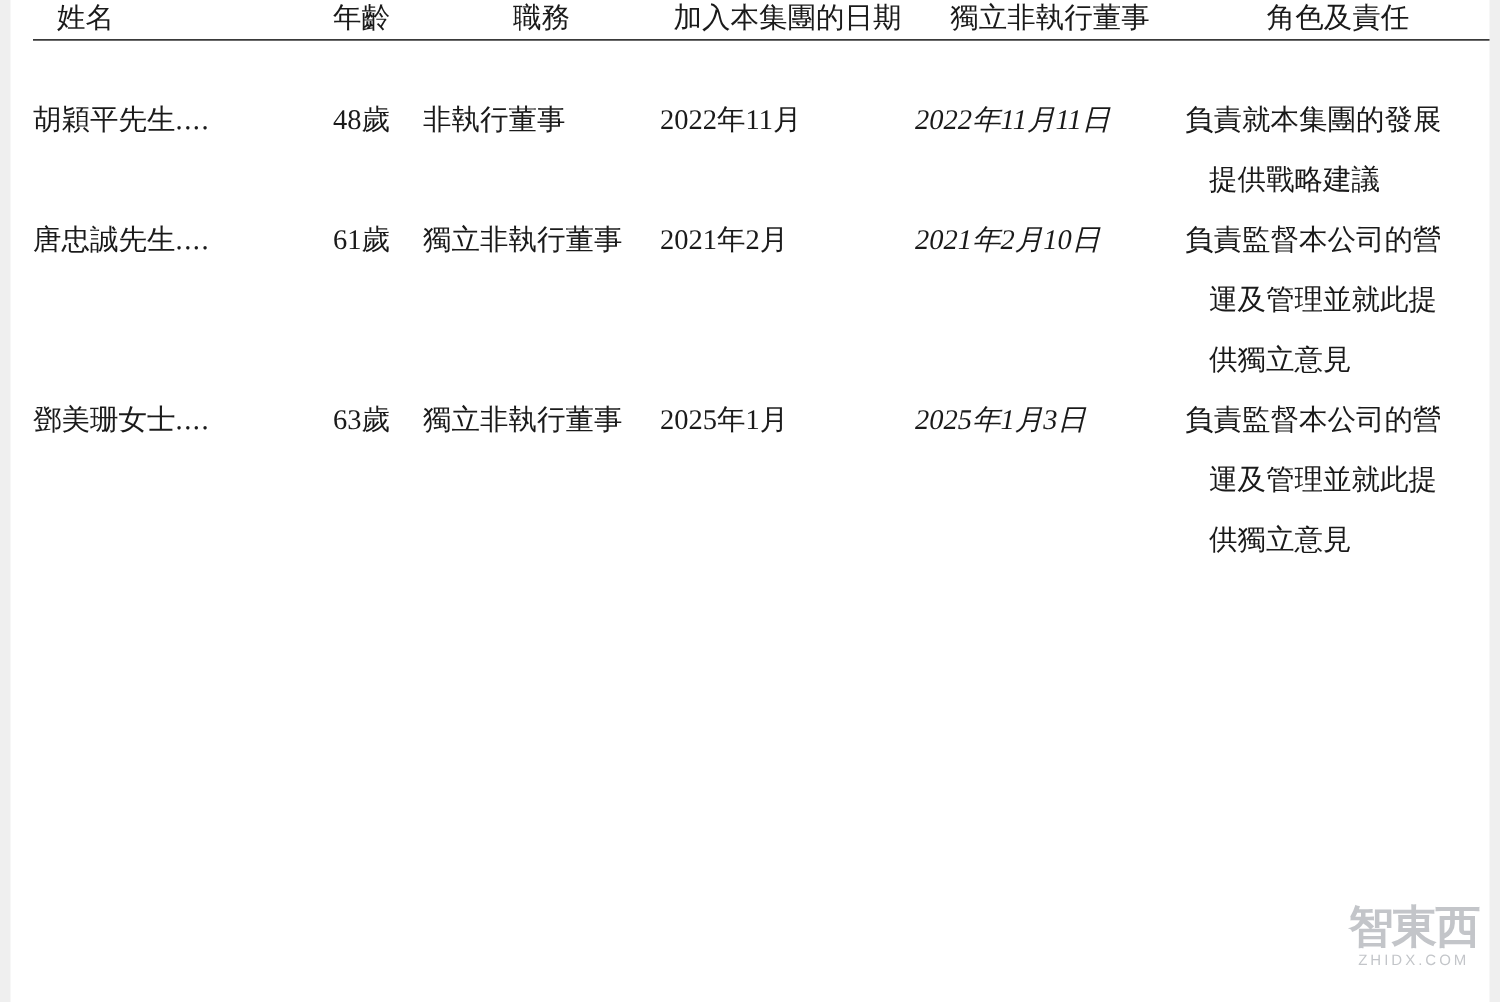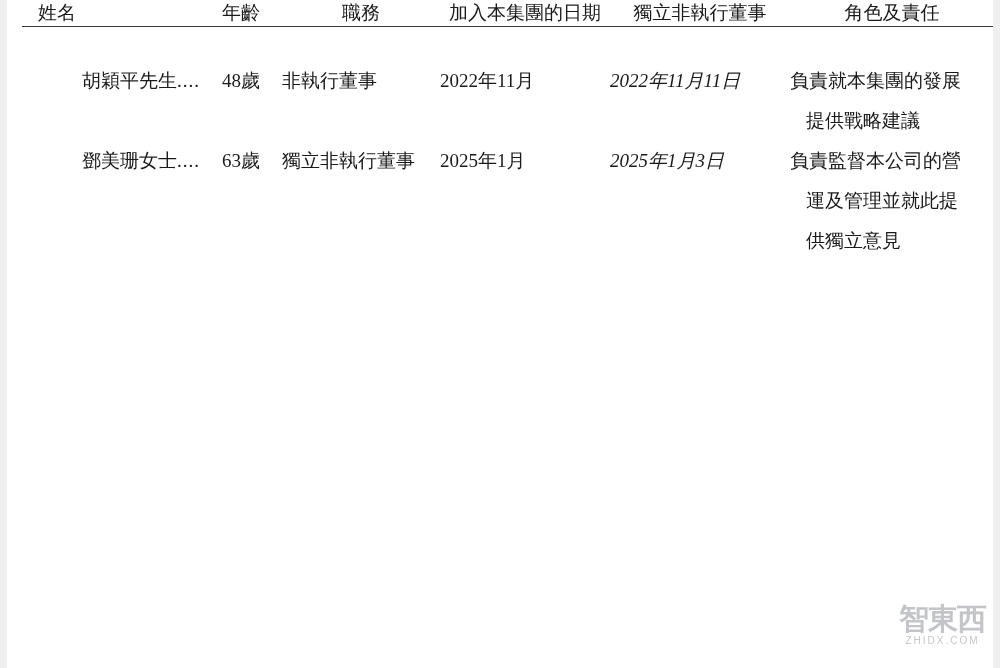--- a/index.html
+++ b/index.html
@@ -63,21 +63,21 @@
     padding: 0 6px;
   }
   tbody tr td {
     padding-top: 26px;
     padding-bottom: 0;
   }
   tbody tr:first-child td {
     padding-top: 34px;
   }
   td.c-name {
-    text-align: right;
+    text-align: left;
     padding-left: 16px;
     white-space: nowrap;
   }
   td.c-age {
     text-align: center;
     white-space: nowrap;
   }
   td.c-title {
     text-align: left;
     padding-left: 10px;
@@ -173,20 +173,32 @@
         <td class="c-age">48歲</td>
         <td class="c-title">非執行董事</td>
         <td class="c-join">2022年11月</td>
         <td class="c-appoint">2022年11月11日</td>
         <td class="c-role">
           <span class="role-line">負責就本集團的發展</span>
           <span class="role-line indent">提供戰略建議</span>
         </td>
       </tr>
       <tr>
+        <td class="c-name"><span>唐忠誠先生</span><span class="dots">....</span></td>
+        <td class="c-age">61歲</td>
+        <td class="c-title">獨立非執行董事</td>
+        <td class="c-join">2021年2月</td>
+        <td class="c-appoint">2021年2月10日</td>
+        <td class="c-role">
+          <span class="role-line">負責監督本公司的營</span>
+          <span class="role-line indent">運及管理並就此提</span>
+          <span class="role-line indent">供獨立意見</span>
+        </td>
+      </tr>
+      <tr>
         <td class="c-name"><span>鄧美珊女士</span><span class="dots">....</span></td>
         <td class="c-age">63歲</td>
         <td class="c-title">獨立非執行董事</td>
         <td class="c-join">2025年1月</td>
         <td class="c-appoint">2025年1月3日</td>
         <td class="c-role">
           <span class="role-line">負責監督本公司的營</span>
           <span class="role-line indent">運及管理並就此提</span>
           <span class="role-line indent">供獨立意見</span>
         </td>

